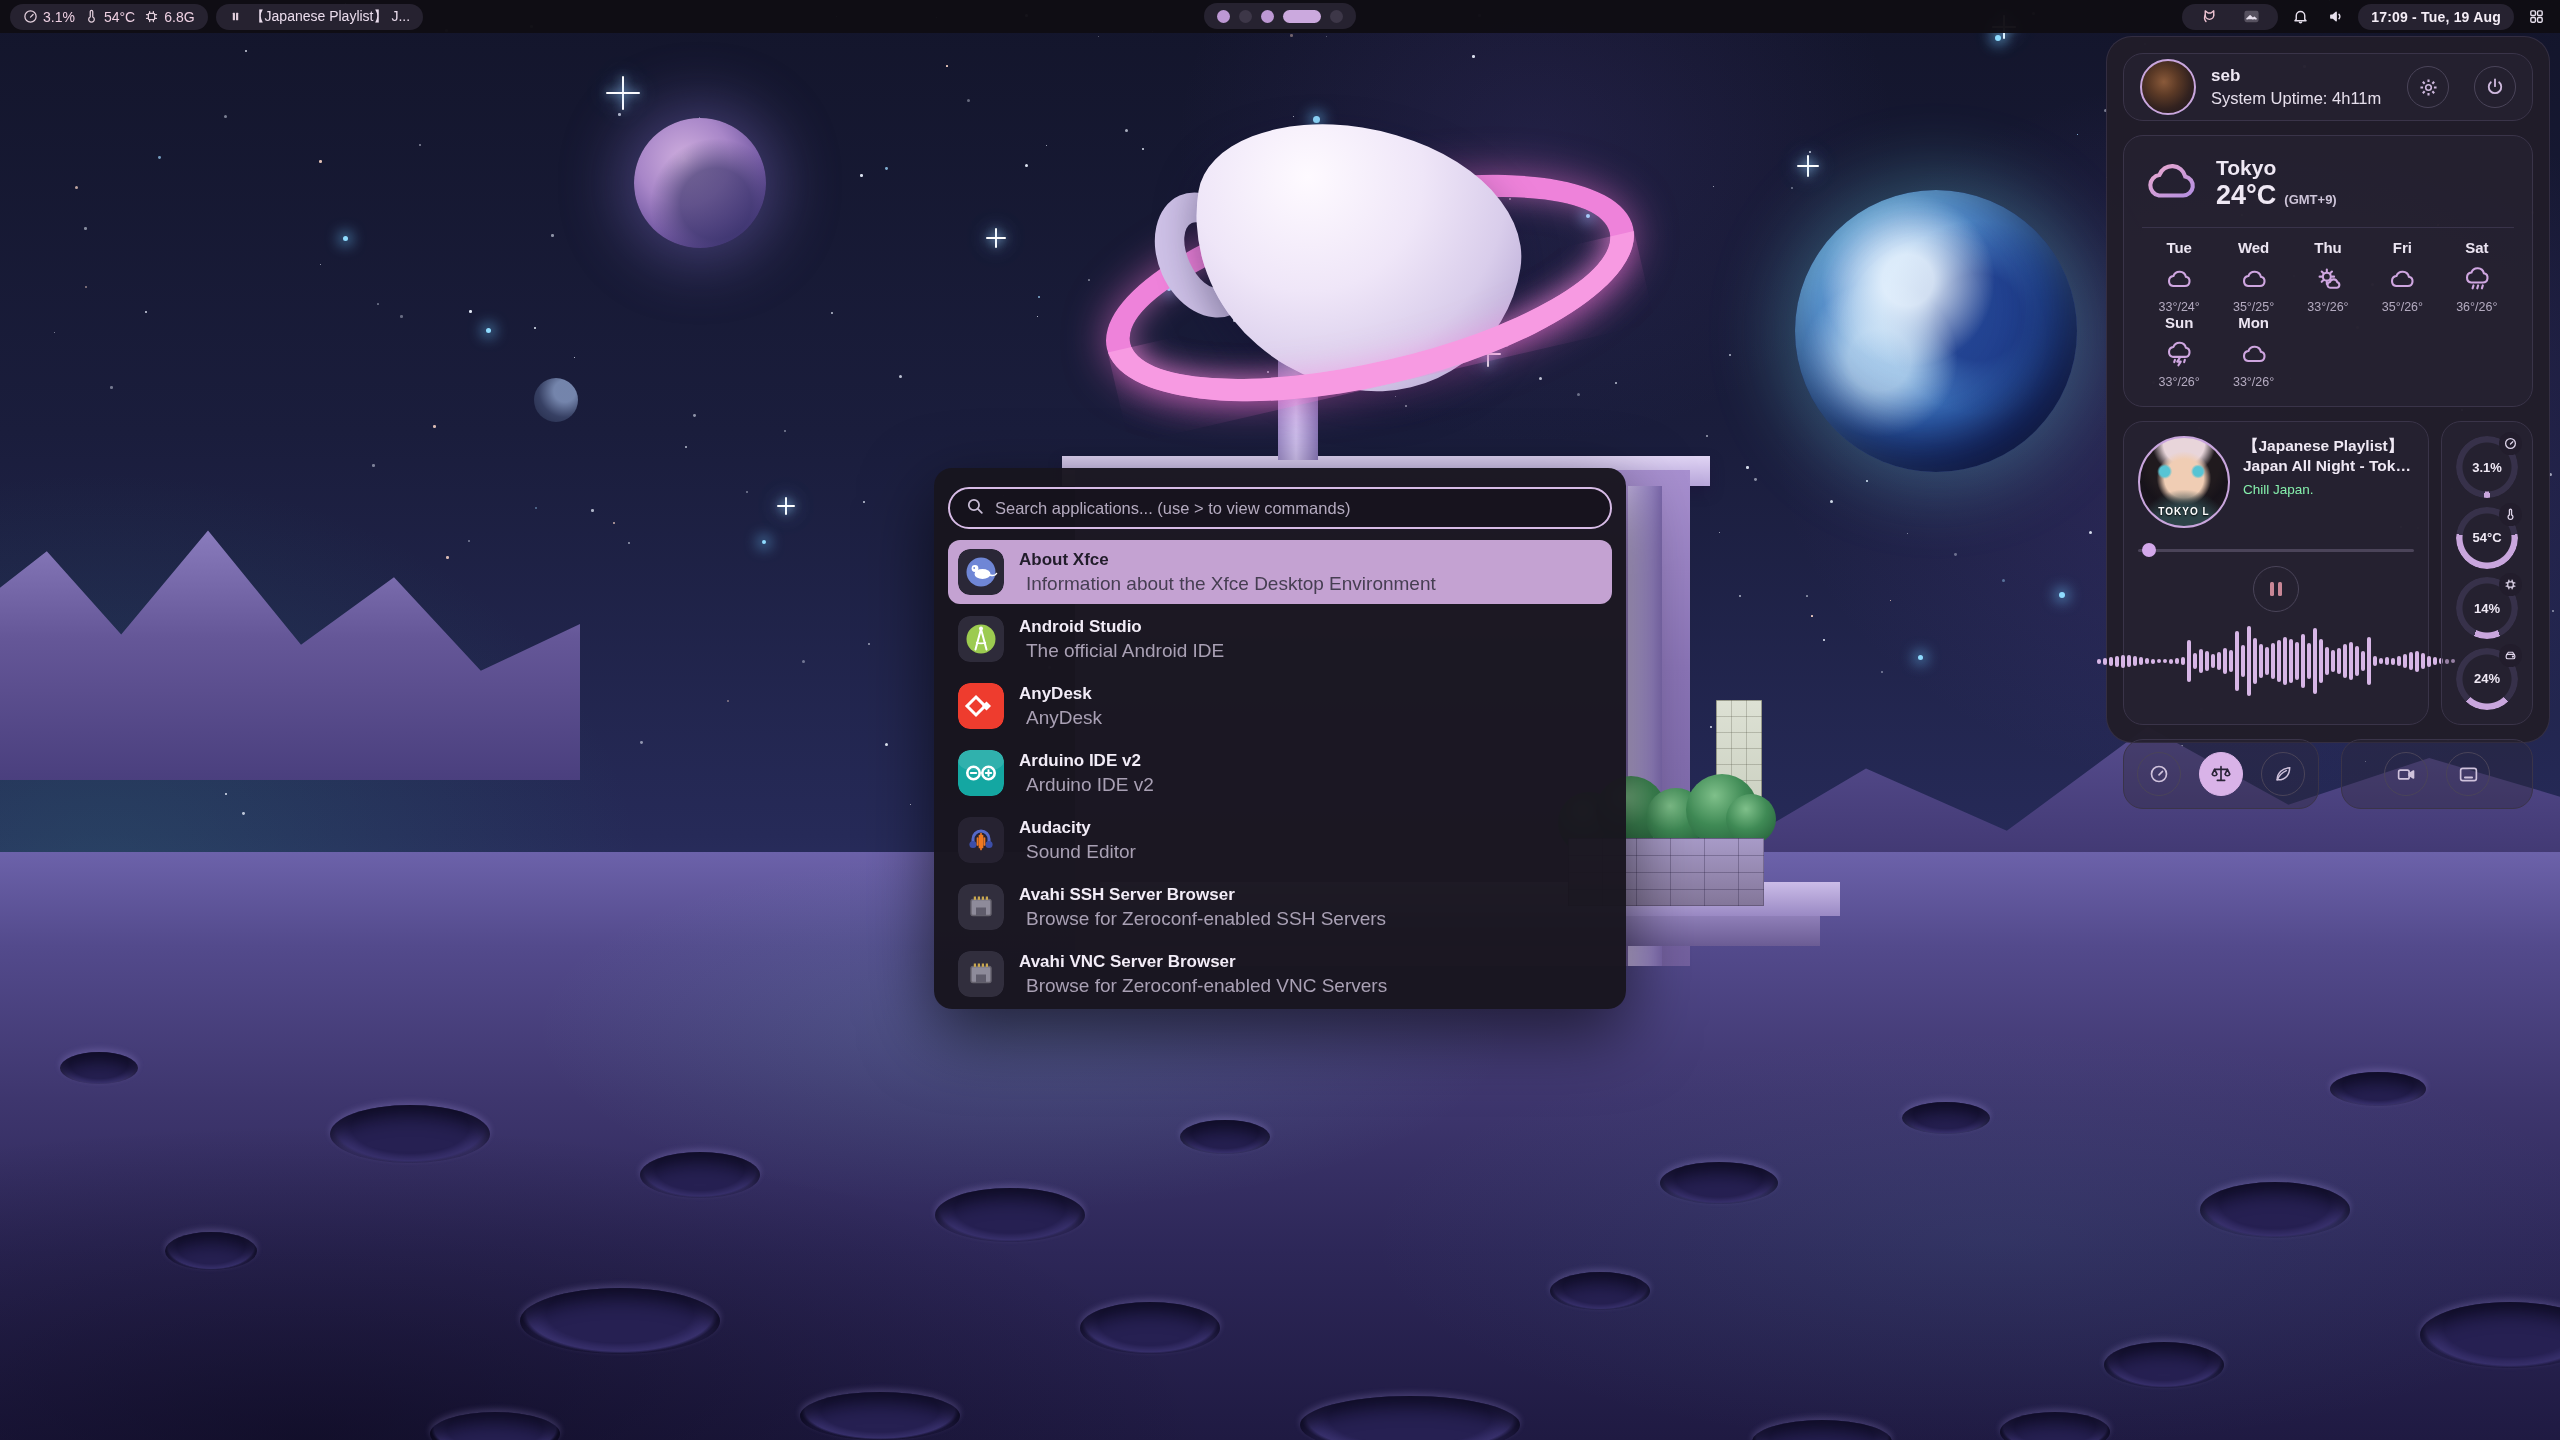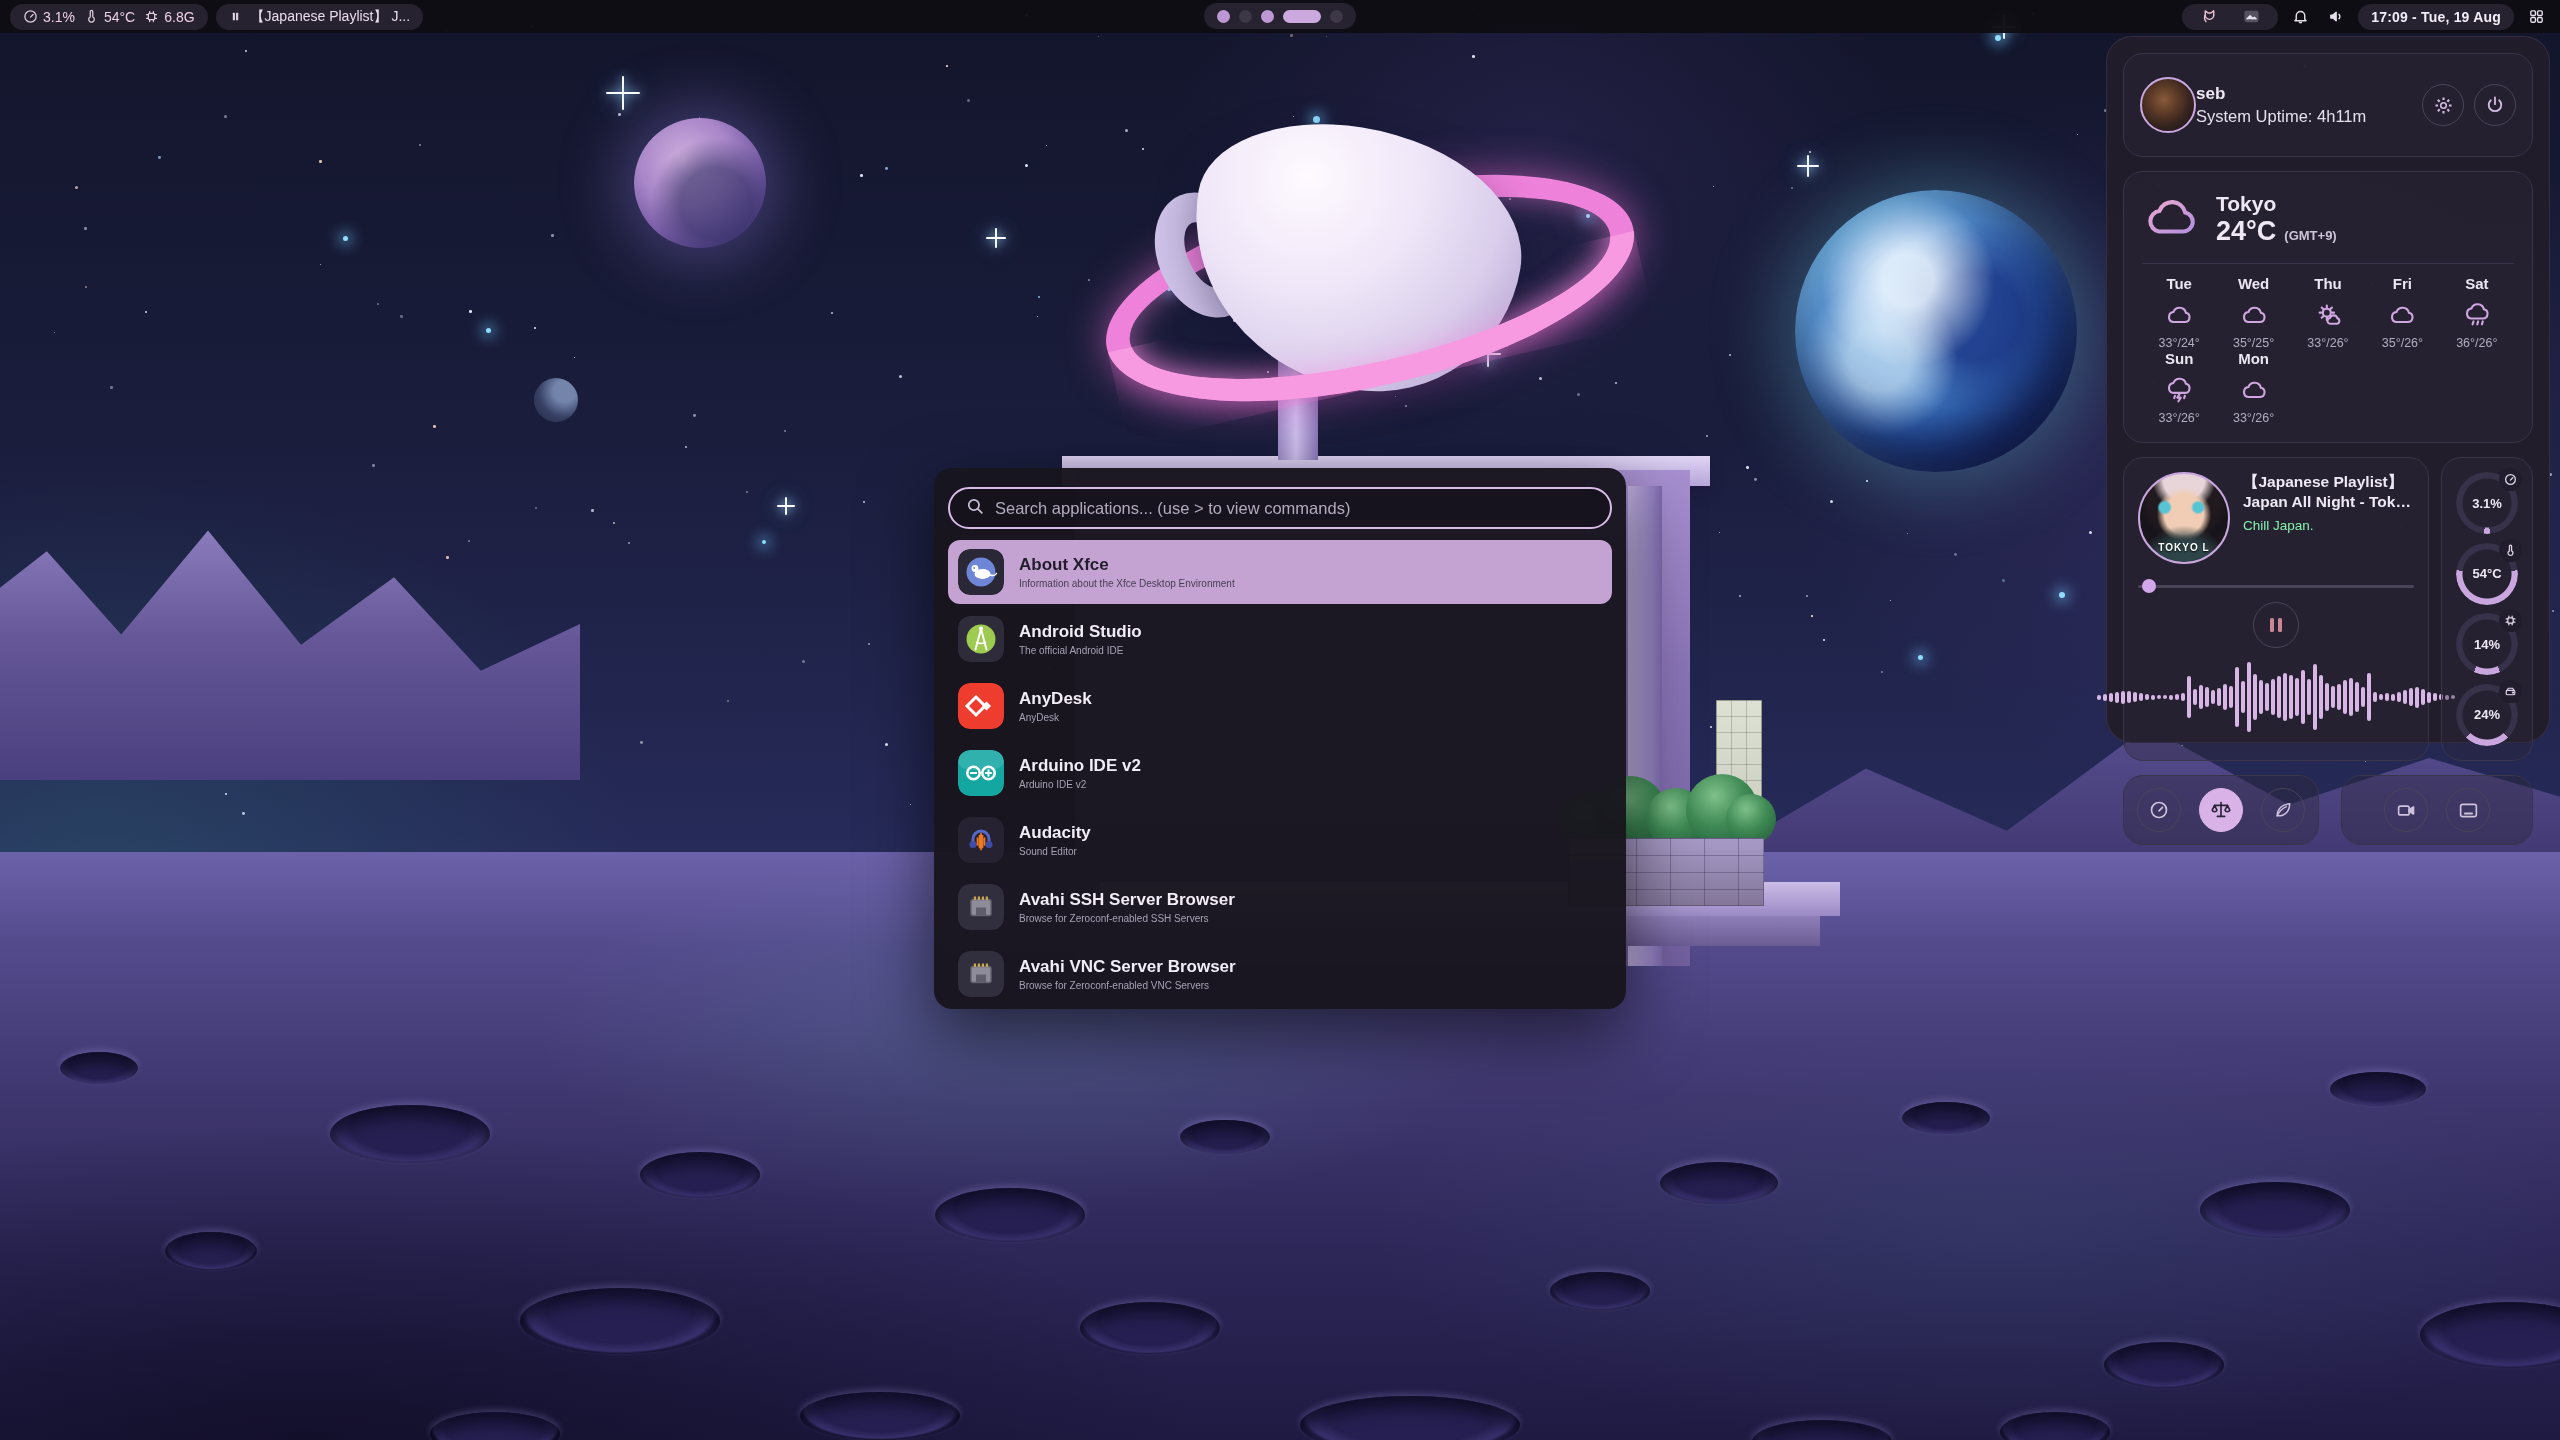--- a/index.html
+++ b/index.html
@@ -142,30 +142,30 @@
   .searchbox input { flex:1; background:transparent; border:none; outline:none; color:#efe8f4;
     font-size:16.5px; font-family:inherit; }
   .searchbox input::placeholder { color:#b4aabf; }
   .app-list { margin-top:11px; }
   .app-row { display:flex; align-items:center; height:64px; margin-bottom:3px; border-radius:12px;
     padding:0 12px 0 10px; }
   .app-row.selected { background:#c4a2d2; }
   .app-icon { width:46px; height:46px; flex:0 0 auto; border-radius:12px; overflow:hidden; }
   .app-text { margin-left:15px; display:flex; flex-direction:column; gap:3px; min-width:0; }
   .app-title { font-size:17px; font-weight:700; color:#f2ecf7; }
-  .app-desc { font-size:10px; color:#a9a0b4; }
+  .app-desc { font-size:19px; color:#a9a0b4;margin-left:7px; }
   .app-row.selected .app-title { color:#221d2b; }
   .app-row.selected .app-desc { color:#463e52; }
 
   
   .panel { position:absolute; left:2106px; top:36px; width:444px; height:707px; z-index:30;
     background:rgba(33,29,41,.97); border:1px solid rgba(120,108,150,.22); border-radius:26px;
     padding:16px; color:#efe8f4; }
   .card { background:rgba(46,40,58,.38); border:1px solid #3a3449; border-radius:20px; }
-  .user-card { height:104px; display:flex; align-items:center; padding:2px 16px; }
+  .user-card { height:68px; display:flex; align-items:center; padding:2px 16px; gap:15px; }
   .avatar { width:56px; height:56px; border-radius:50%; border:2px solid #c9a6dd; flex:0 0 auto;
     background:radial-gradient(circle at 42% 40%, #8a5a3a 0%, #5c3a26 32%, #33221f 62%, #171220 100%); }
   .user-text { flex:1; min-width:0; }
   .user-name { font-size:17px; font-weight:700; }
   .user-uptime { font-size:16.5px; margin-top:3px; color:#e6dfec; }
   .circle-btn { width:42px; height:42px; border-radius:50%; border:1px solid #4a4459;
     display:flex; align-items:center; justify-content:center; color:#cfb9de; background:transparent; }
   .user-card .circle-btn + .circle-btn { margin-left:10px; }
 
   .weather-card { margin-top:14px; padding:16px 18px 17px; }

